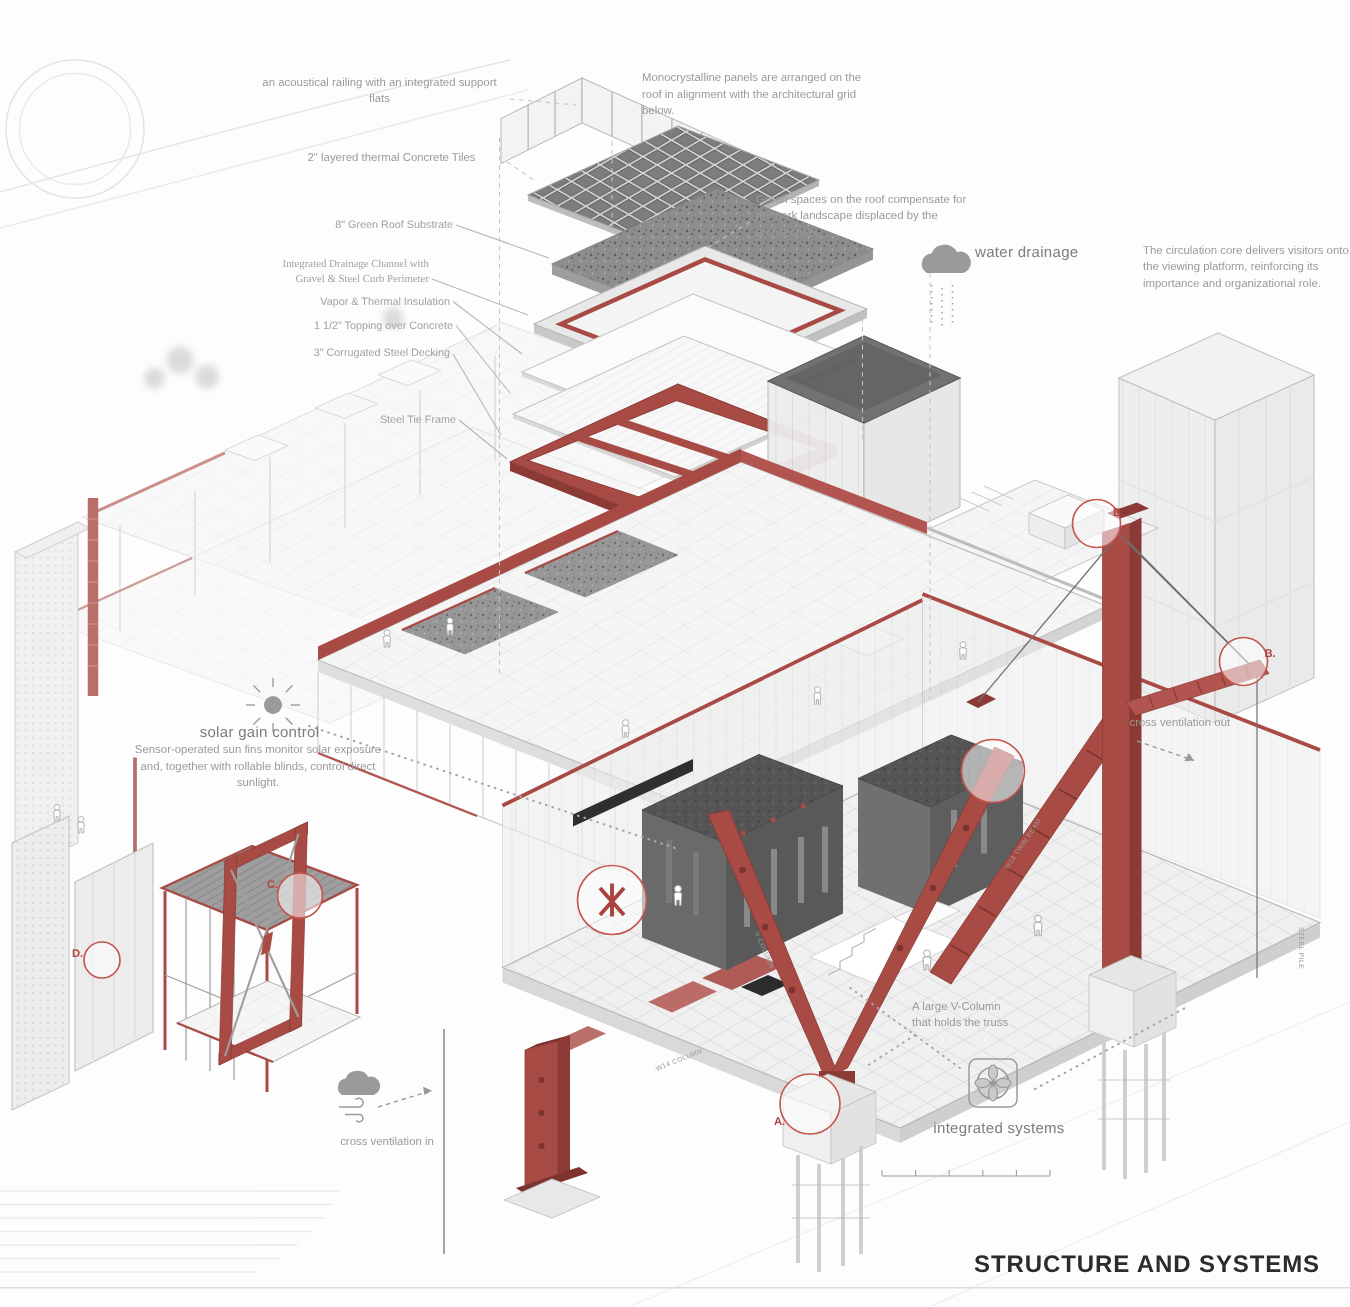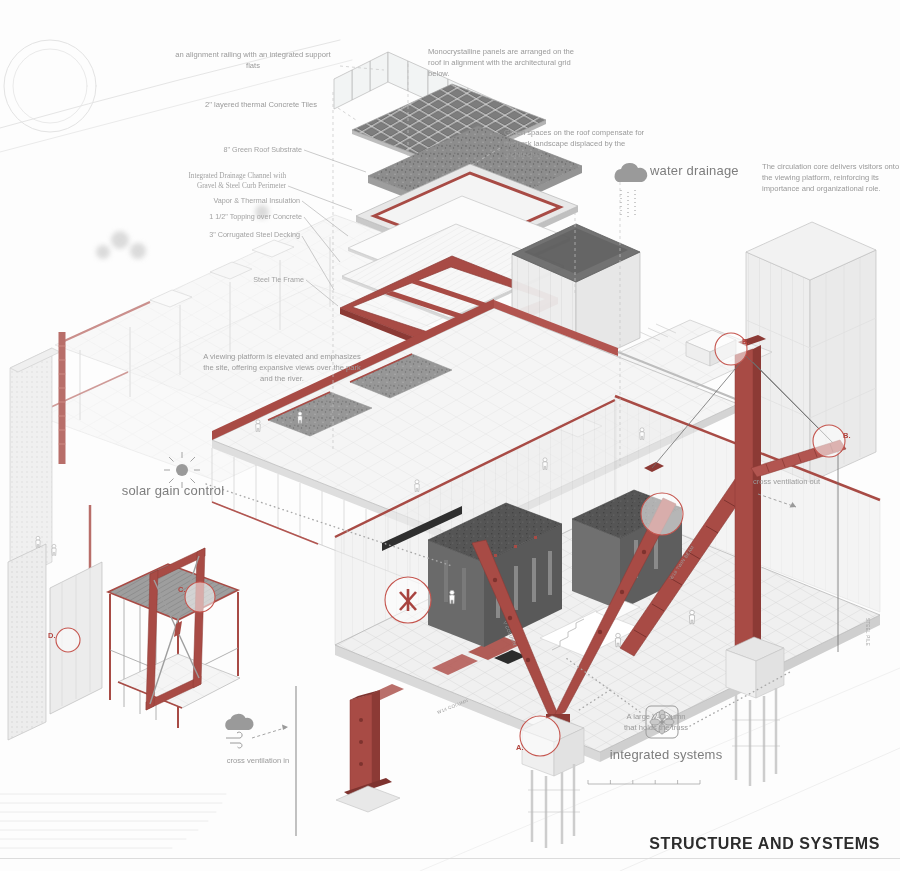--- a/index.html
+++ b/index.html
@@ -2,21 +2,21 @@
 <html><head>
 <meta charset="utf-8">
 <style>
   html,body{margin:0;padding:0;background:#ffffff;}
   .canvas{position:relative;width:900px;height:871px;background:#fdfdfd;overflow:hidden;
           font-family:"Liberation Sans",sans-serif;}
   .drawing{position:absolute;left:0;top:0;}
   .ann{position:absolute;font-size:7.6px;line-height:1.42;color:#9a9a9a;}
   .ann.c{text-align:center;}
   .ann.r{text-align:right;}
-  .ann-title{position:absolute;font-size:13px;color:#7d7d7d;letter-spacing:.2px;}
+  .ann-title{position:absolute;font-size:10px;color:#7d7d7d;letter-spacing:.2px;}
   .ann-title.c{text-align:center;}
   .layer-label{font-size:7.2px;color:#a2a2a2;}
   .title-block{position:absolute;right:20px;bottom:18px;font-size:16px;font-weight:700;
                letter-spacing:.6px;color:#2c2c2c;}
   .bottom-rule{position:absolute;left:0;right:0;bottom:12px;height:1px;background:#dcdcdc;}
 </style>
 </head>
 <body>
 
 <div class="canvas">
@@ -564,44 +564,44 @@
   </g>
 
   <g fill="#9b9b9b" font-size="4.5" letter-spacing="0.3">
     <text transform="translate(438,714) rotate(-22)">W14 COLUMN</text>
     <text transform="translate(503,622) rotate(66)">V COLUMN</text>
     <text transform="translate(672,580) rotate(-56)">W18 TWIN BEAM</text>
     <text transform="translate(866,618) rotate(90)">STEEL PILE</text>
   </g>
 </svg>
 
-<div class="ann c" style="left:168px;top:50px;width:170px;">an alignment railing with an integrated support flats</div>
+<div class="ann c" style="left:168px;top:50px;width:170px;">an acoustical railing with an integrated support flats</div>
 <div class="ann c" style="left:185px;top:100px;width:152px;">2" layered thermal Concrete Tiles</div>
 <div class="ann r layer-label" style="left:200px;top:145px;width:102px;">8" Green Roof Substrate</div>
 <div class="ann r layer-label" style="left:168px;top:171px;width:118px;font-family:Liberation Serif, serif;">Integrated Drainage Channel with Gravel &amp; Steel Curb Perimeter</div>
 <div class="ann r layer-label" style="left:196px;top:196px;width:104px;">Vapor &amp; Thermal Insulation</div>
 <div class="ann r layer-label" style="left:196px;top:212px;width:106px;">1 1/2" Topping over Concrete</div>
 <div class="ann r layer-label" style="left:192px;top:230px;width:108px;">3" Corrugated Steel Decking</div>
 <div class="ann r layer-label" style="left:226px;top:275px;width:78px;">Steel Tie Frame</div>
 
 <div class="ann" style="left:504px;top:128px;width:152px;">Green spaces on the roof compensate for the park landscape displaced by the architecture.</div>
 <div class="ann" style="left:428px;top:47px;width:158px;">Monocrystalline panels are arranged on the roof in alignment with the architectural grid below.</div>
 
 <div class="ann-title" style="left:650px;top:163px;">water drainage</div>
 
 <div class="ann" style="left:762px;top:162px;width:140px;">The circulation core delivers visitors onto the viewing platform, reinforcing its importance and organizational role.</div>
-<div class="ann c" style="left:198px;top:352px;width:168px;">A viewing platform is elevated and emphasizes the site, offering expansive views over the park and the river.</div>
 
 <div class="ann-title c" style="left:98px;top:483px;width:150px;">solar gain control</div>
+<div class="ann c" style="left:88px;top:495px;width:168px;">Sensor-operated sun fins monitor solar exposure and, together with rollable blinds, control direct sunlight.</div>
 
 <div class="ann c" style="left:210px;top:756px;width:96px;">cross ventilation in</div>
 <div class="ann" style="left:753px;top:477px;width:104px;">cross ventilation out</div>
 
 
-<div class="ann" style="left:608px;top:712px;width:96px;text-align:center;">
+<div class="ann" style="left:608px;top:666px;width:96px;">
   <span style="display:block;">A large V-Column</span>
   <span style="display:block;">that holds the truss</span>
 </div>
 
 <div class="ann-title c" style="left:596px;top:747px;width:140px;">integrated systems</div>
 
 <div class="title-block">STRUCTURE AND SYSTEMS</div>
 <div class="bottom-rule"></div>
 
 </div>

